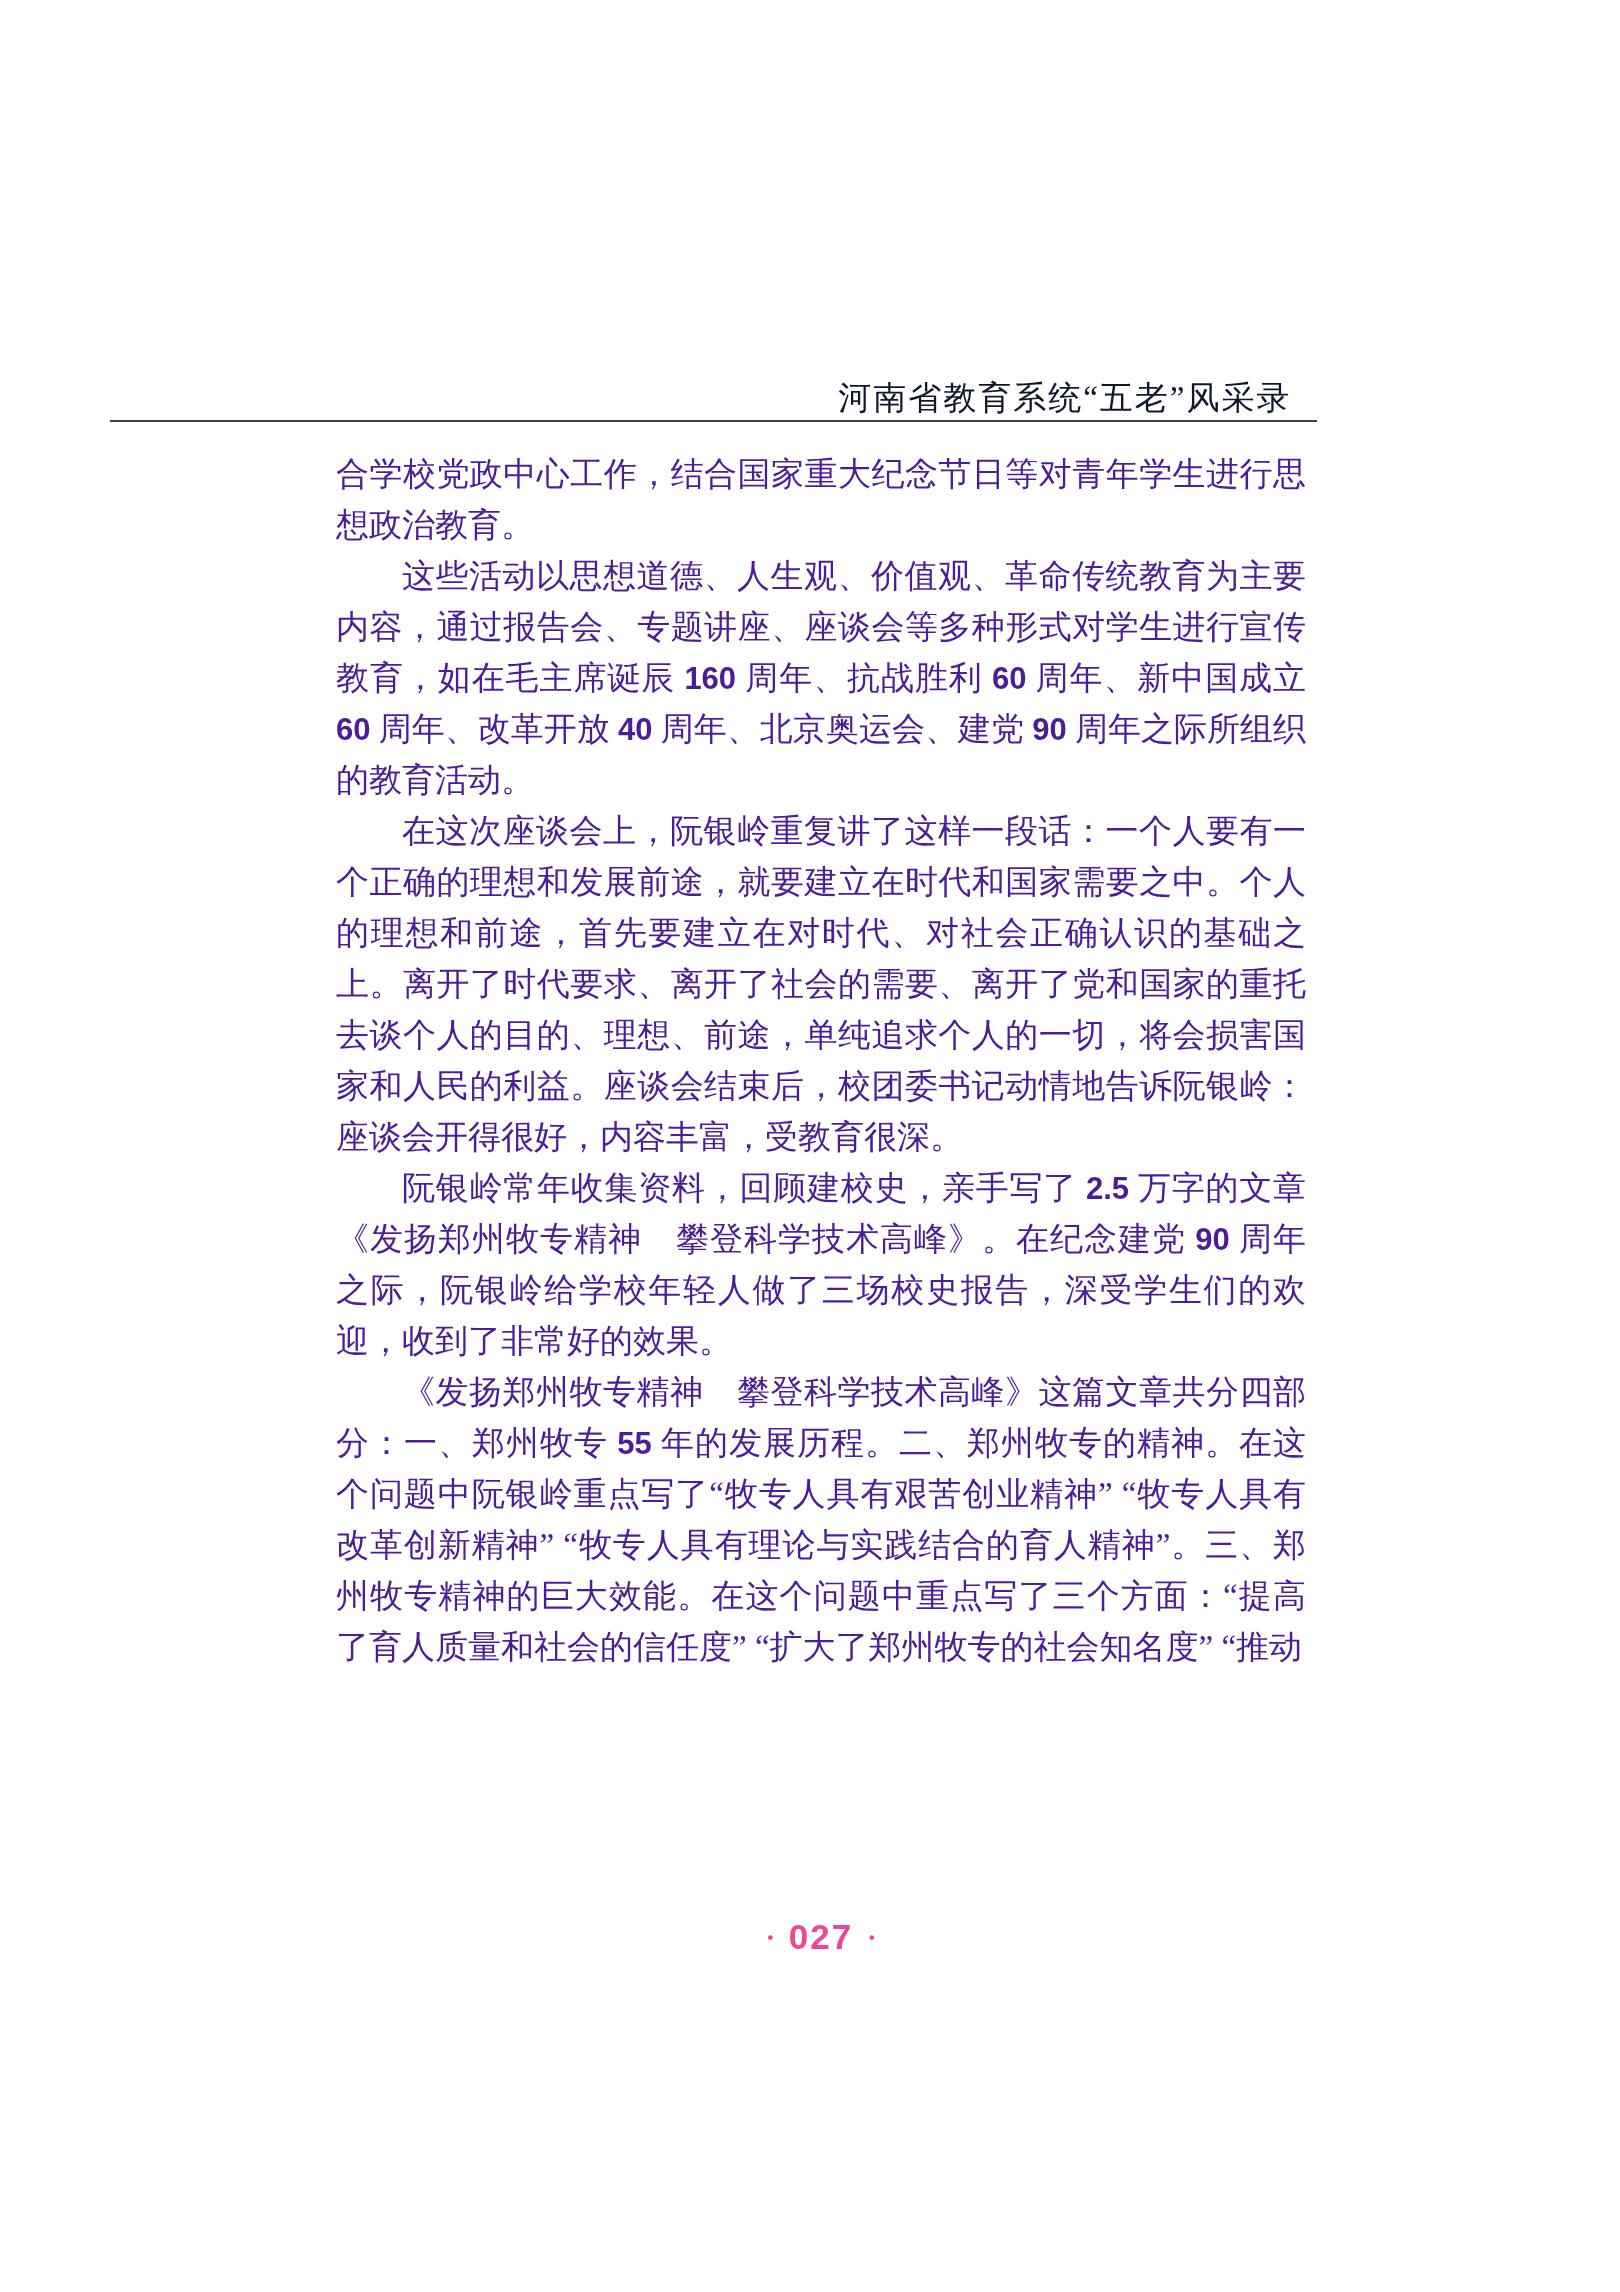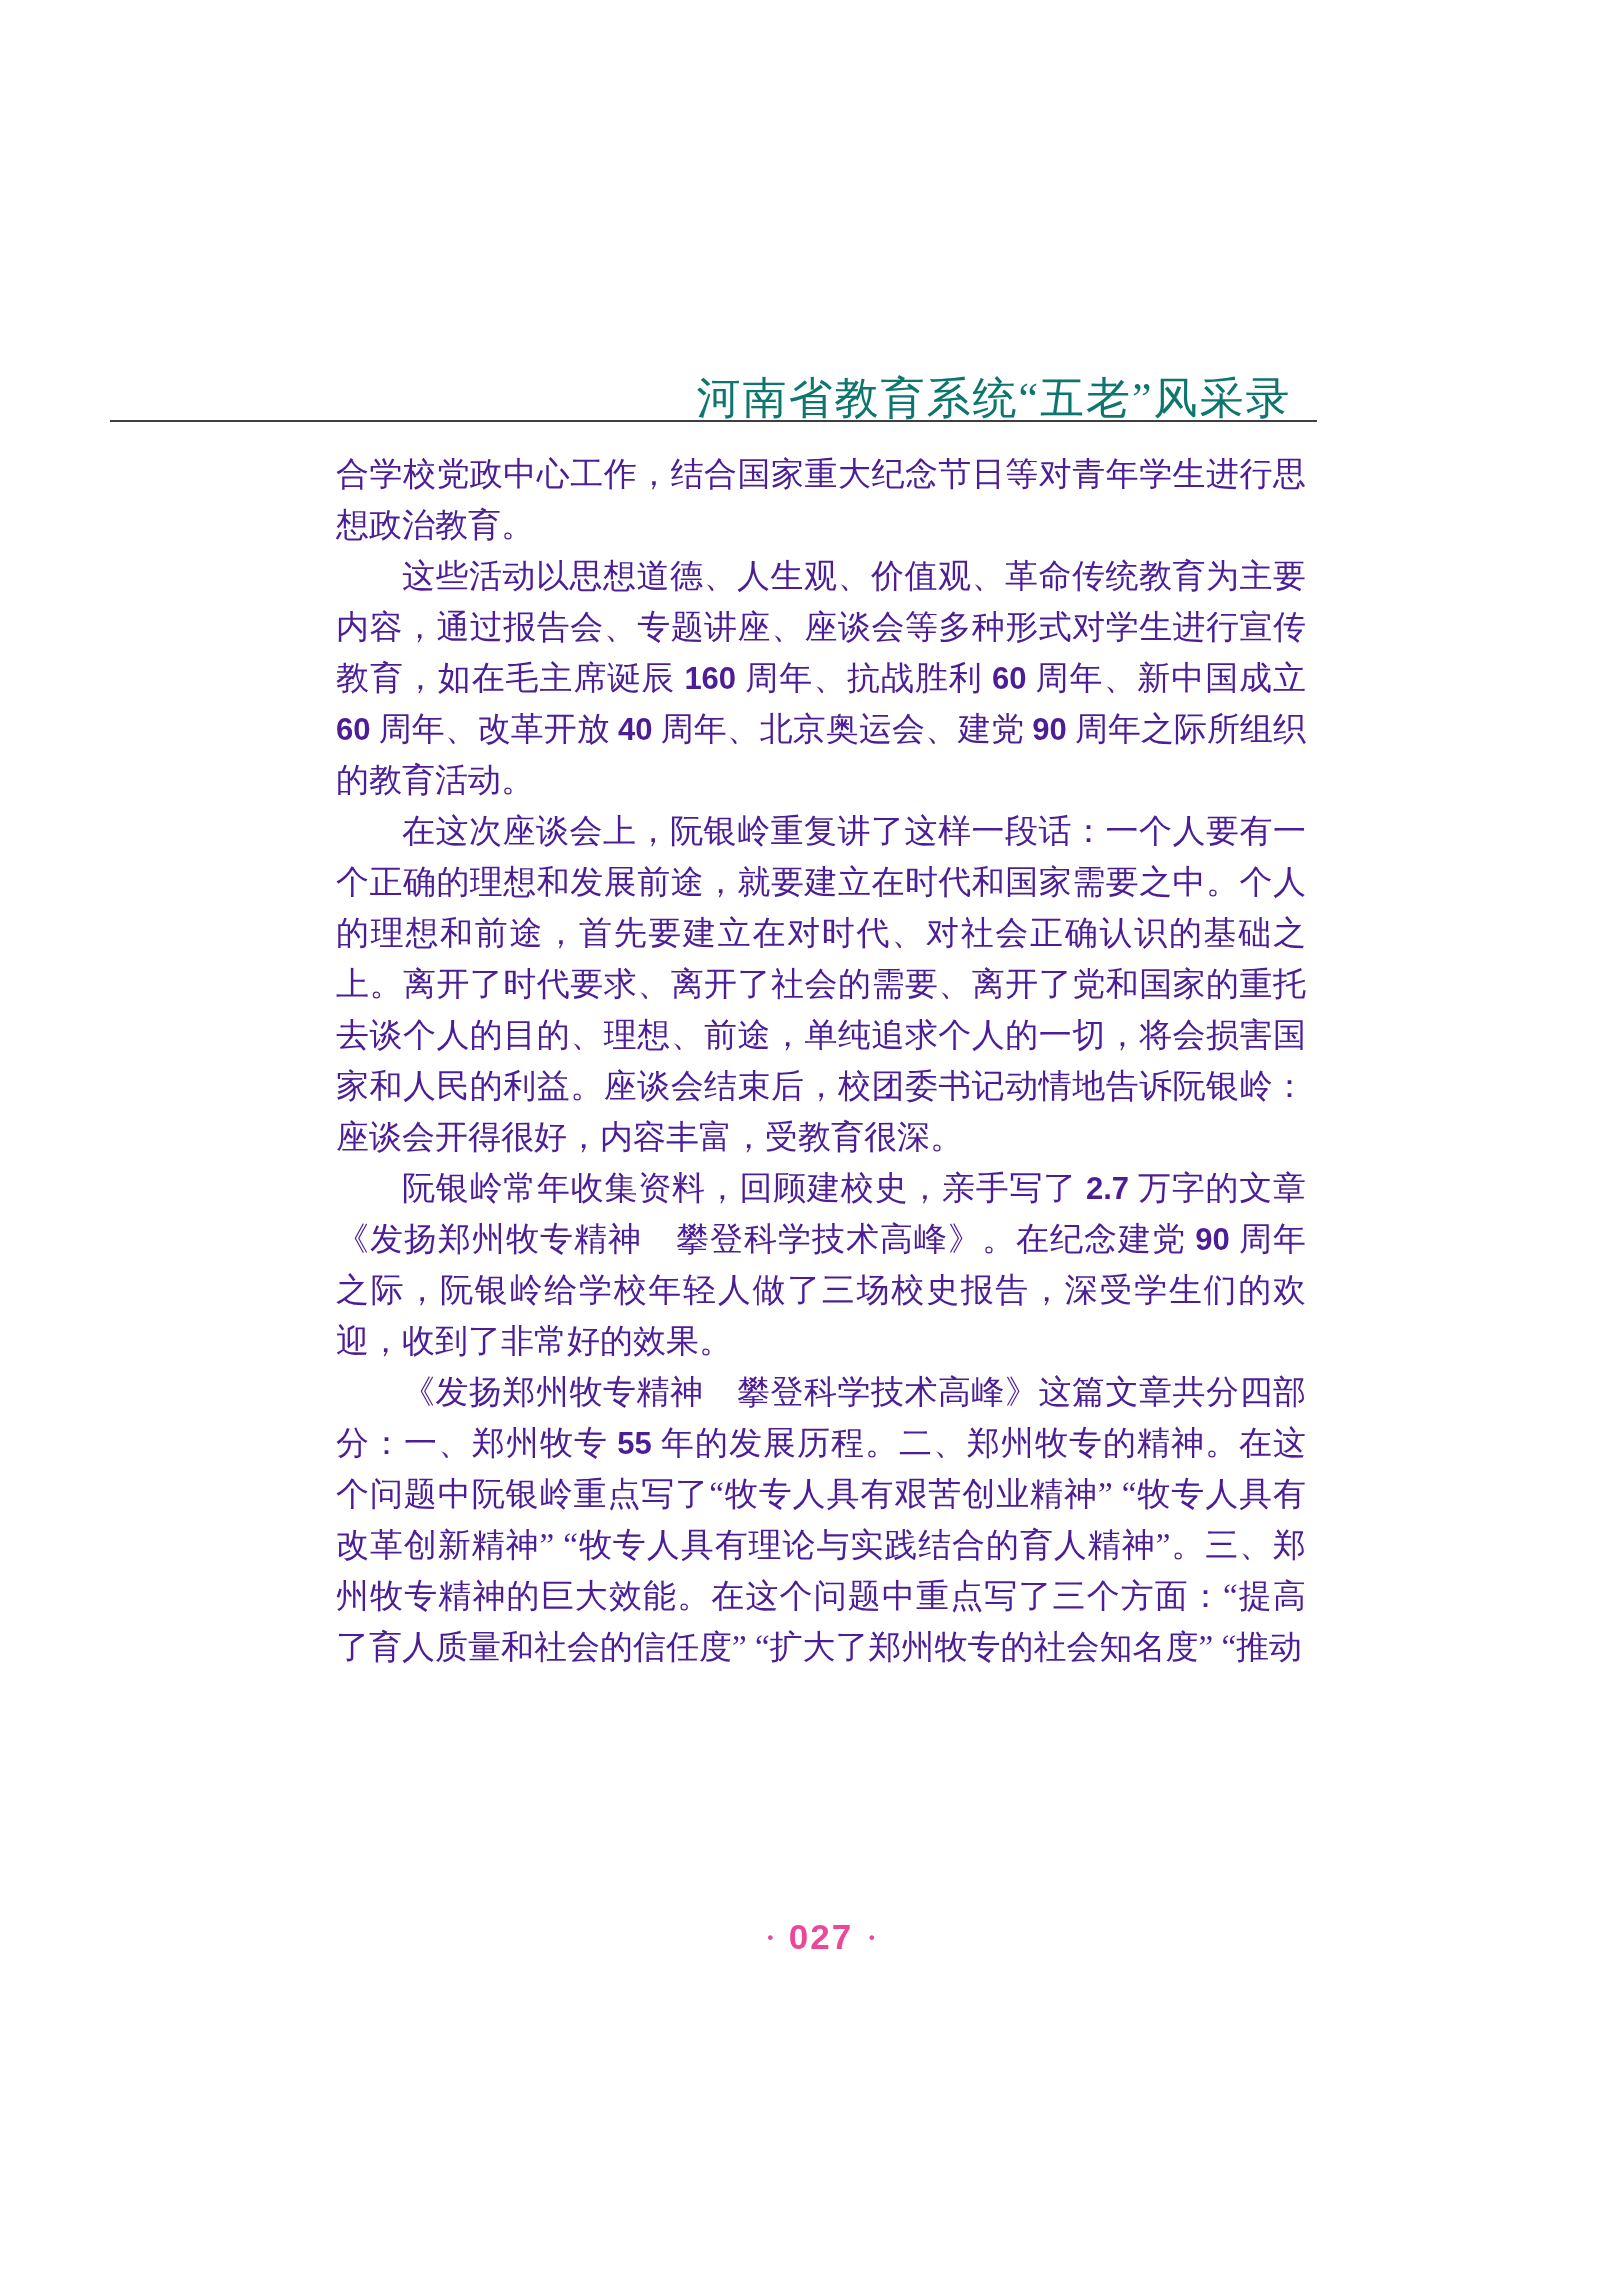--- a/index.html
+++ b/index.html
@@ -16,24 +16,24 @@
     font-family: "Liberation Serif", "DejaVu Serif", serif;
     color: #2e2e2e;
     overflow: hidden;
   }
   .running-head {
     position: absolute;
     top: 380px;
     left: 110px;
     width: 1207px;
     text-align: right;
-    font-size: 44px;
+    font-size: 33px;
     line-height: 37px;
     letter-spacing: 2px;
-    color: #0f766e;
+    color: #0f172a;
     padding-right: 25.5px;
     box-sizing: border-box;
     white-space: nowrap;
   }
   .header-rule {
     position: absolute;
     top: 420px;
     left: 110px;
     width: 1207px;
     height: 0;
@@ -93,21 +93,21 @@
 <div class="page">
 
   <div class="running-head">河南省教育系统“五老”风采录</div>
 
   <div class="header-rule"></div>
 
   <div class="body-text">
       <p class="para">合学校党政中心工作，结合国家重大纪念节日等对青年学生进行思想政治教育。</p>
       <p class="para indent">这些活动以思想道德、人生观、价值观、革命传统教育为主要内容，通过报告会、专题讲座、座谈会等多种形式对学生进行宣传教育，如在毛主席诞辰 <span class="num">160</span> 周年、抗战胜利 <span class="num">60</span> 周年、新中国成立 <span class="num">60</span> 周年、改革开放 <span class="num">40</span> 周年、北京奥运会、建党 <span class="num">90</span> 周年之际所组织的教育活动。</p>
       <p class="para indent">在这次座谈会上，阮银岭重复讲了这样一段话：一个人要有一个正确的理想和发展前途，就要建立在时代和国家需要之中。个人的理想和前途，首先要建立在对时代、对社会正确认识的基础之上。离开了时代要求、离开了社会的需要、离开了党和国家的重托去谈个人的目的、理想、前途，单纯追求个人的一切，将会损害国家和人民的利益。座谈会结束后，校团委书记动情地告诉阮银岭：座谈会开得很好，内容丰富，受教育很深。</p>
-      <p class="para indent">阮银岭常年收集资料，回顾建校史，亲手写了 <span class="num">2.7</span> 万字的文章《发扬郑州牧专精神　攀登科学技术高峰》。在纪念建党 <span class="num">90</span> 周年之际，阮银岭给学校年轻人做了三场校史报告，深受学生们的欢迎，收到了非常好的效果。</p>
+      <p class="para indent">阮银岭常年收集资料，回顾建校史，亲手写了 <span class="num">2.5</span> 万字的文章《发扬郑州牧专精神　攀登科学技术高峰》。在纪念建党 <span class="num">90</span> 周年之际，阮银岭给学校年轻人做了三场校史报告，深受学生们的欢迎，收到了非常好的效果。</p>
       <p class="para indent">《发扬郑州牧专精神　攀登科学技术高峰》这篇文章共分四部分：一、郑州牧专 <span class="num">55</span> 年的发展历程。二、郑州牧专的精神。在这个问题中阮银岭重点写了“牧专人具有艰苦创业精神” “牧专人具有改革创新精神” “牧专人具有理论与实践结合的育人精神”。三、郑州牧专精神的巨大效能。在这个问题中重点写了三个方面：“提高了育人质量和社会的信任度” “扩大了郑州牧专的社会知名度” “推动</p>
     </div>
 
   <div class="footer">
     <span class="dot">·</span><span class="pg">027</span><span class="dot">·</span>
   </div>
 
 </div>
 
 

